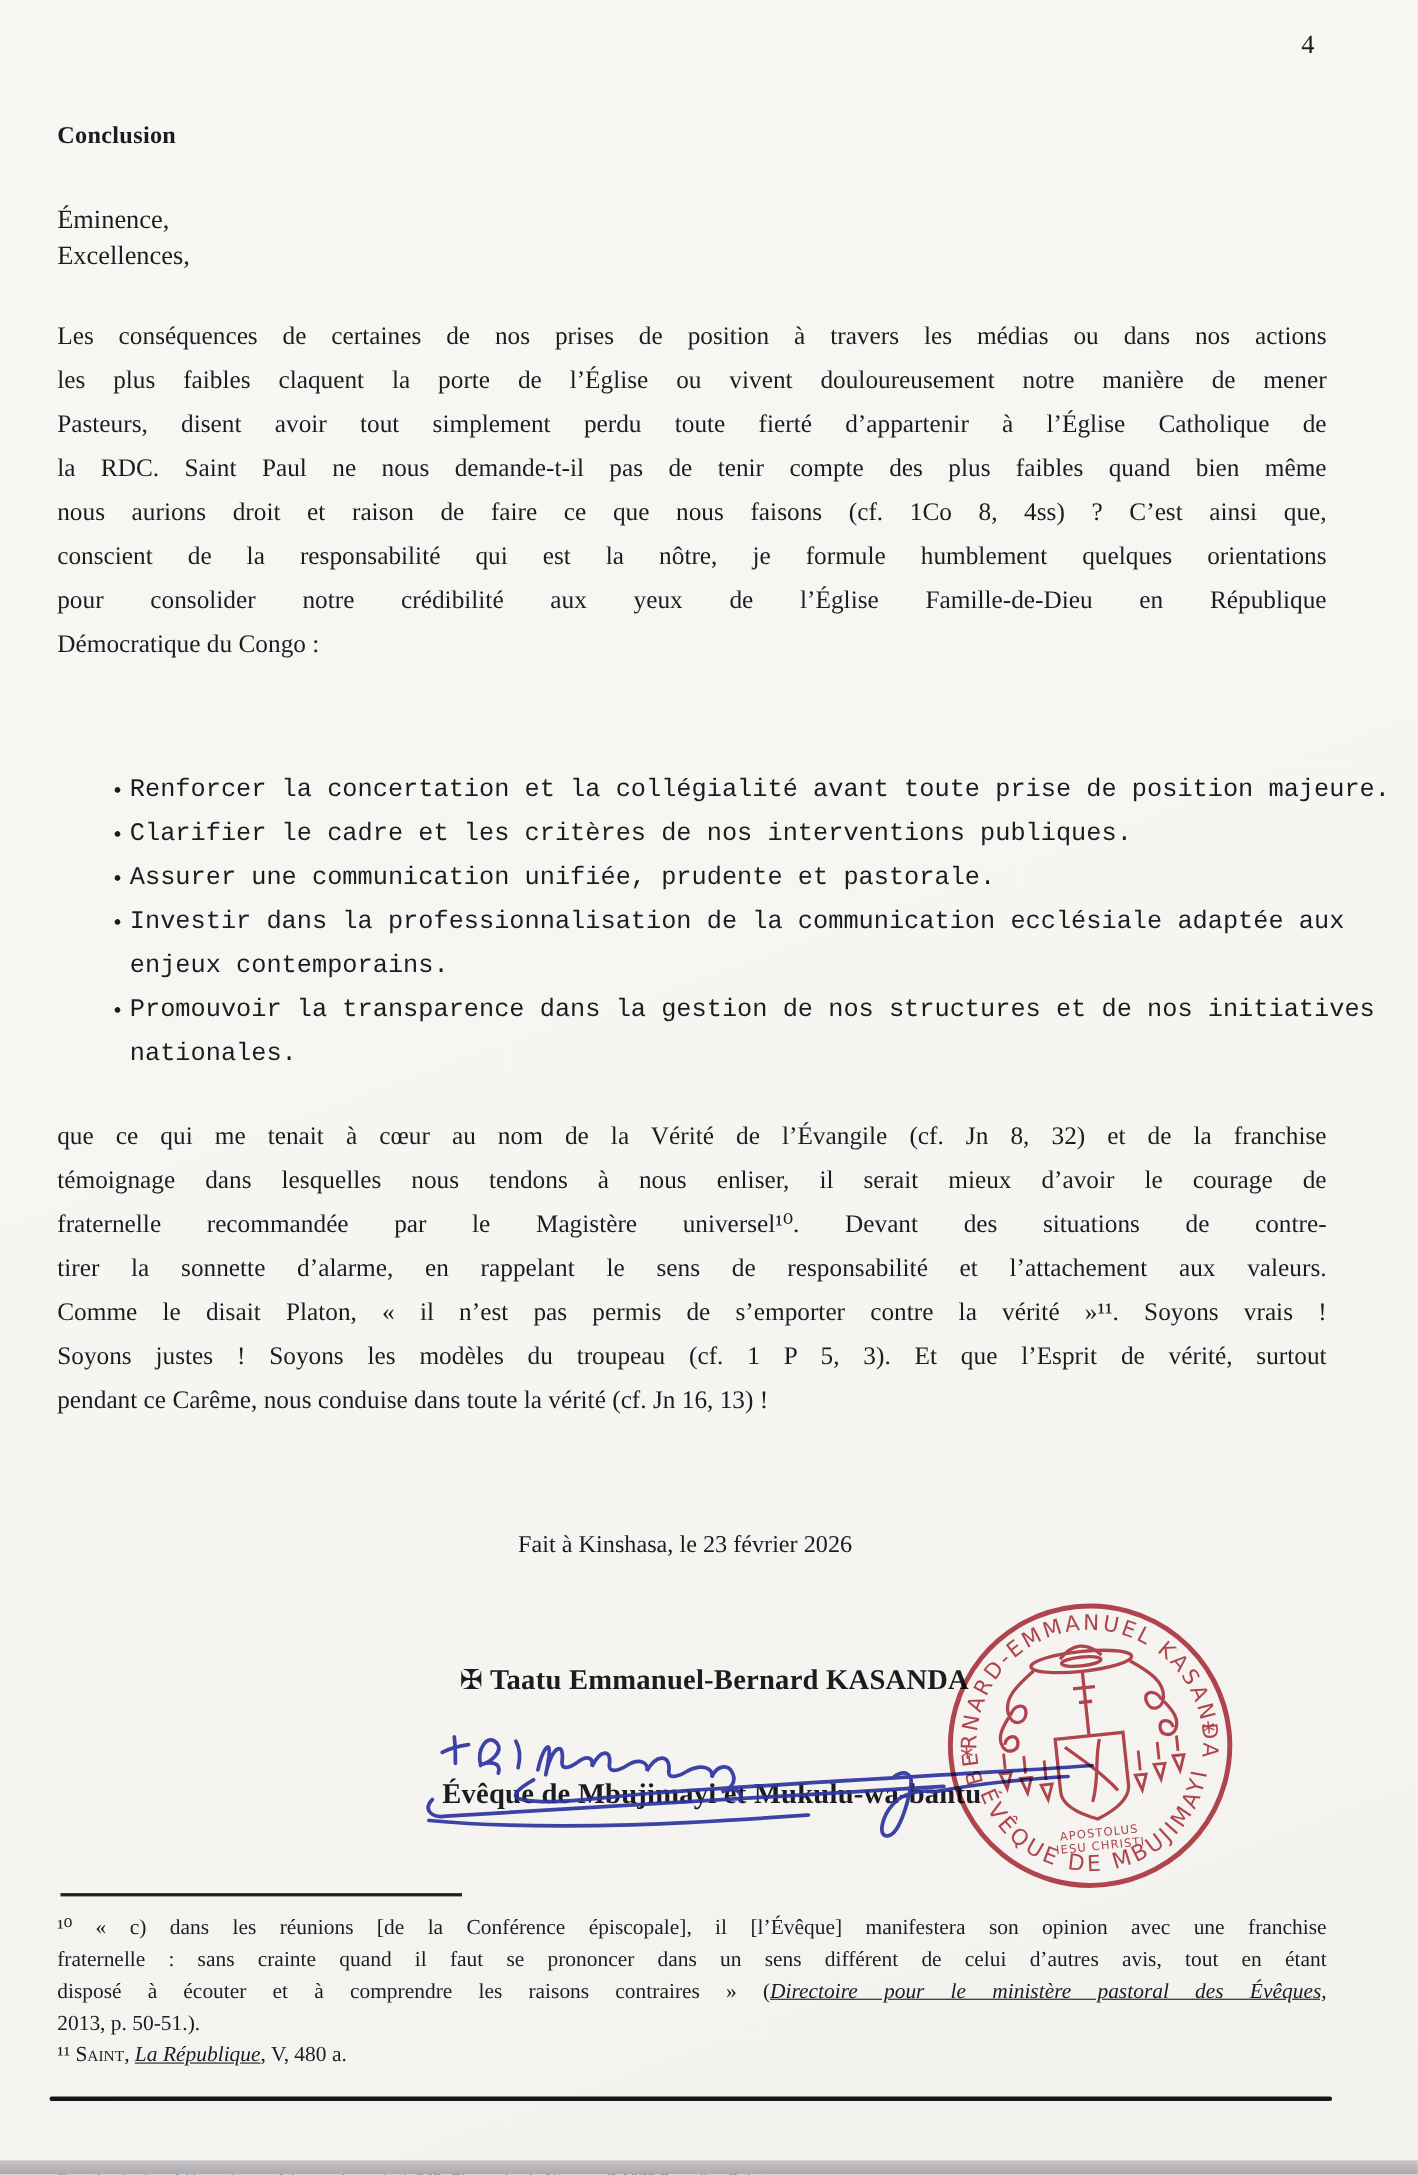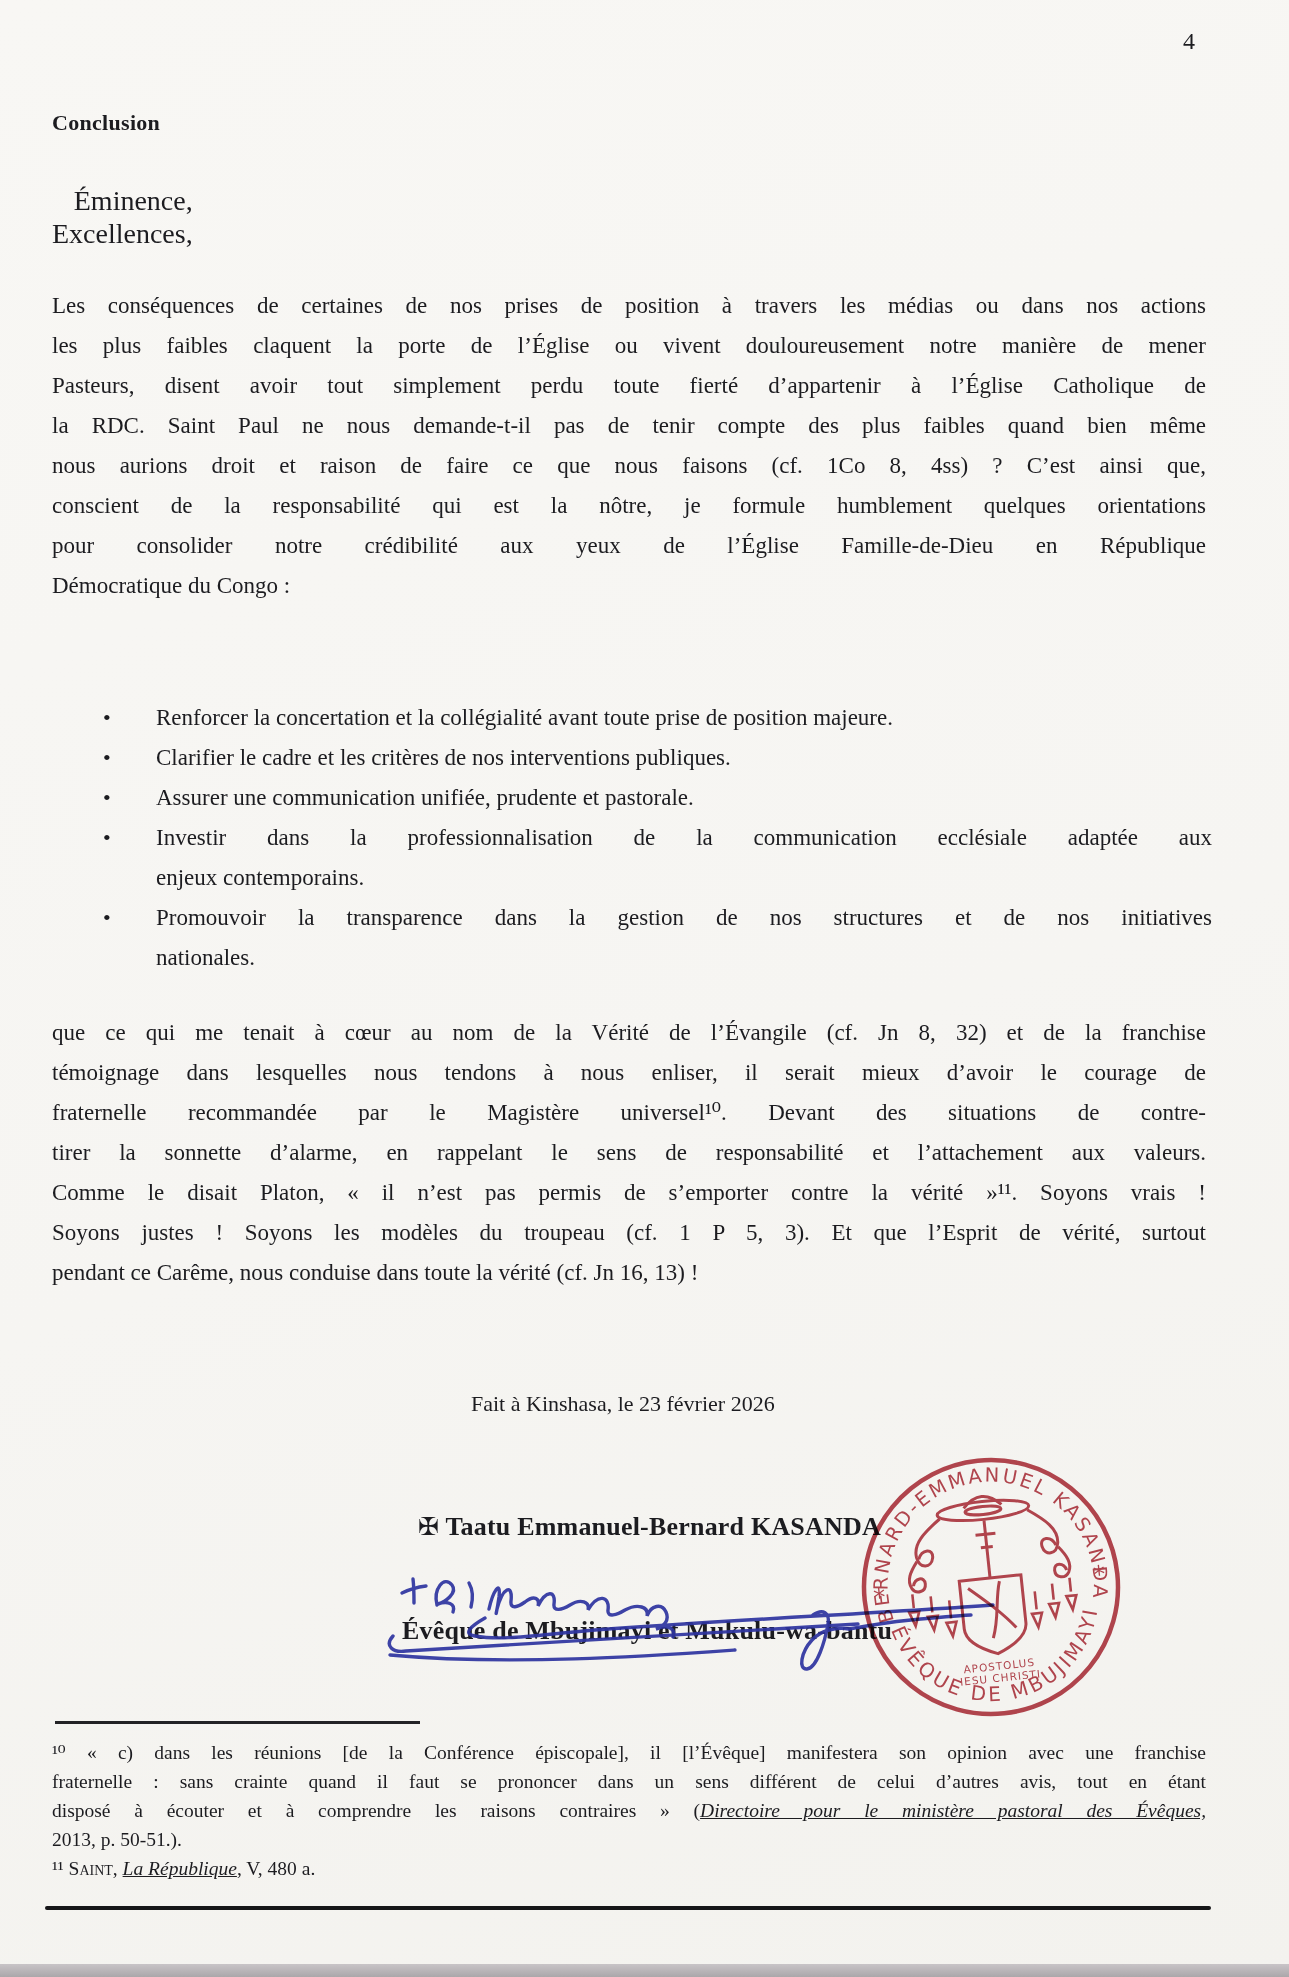--- a/index.html
+++ b/index.html
@@ -8,30 +8,30 @@
     width:1289px;height:1977px;
     margin:0 auto;
     background:linear-gradient(160deg,#f8f7f4 0%,#f6f5f2 55%,#f3f2ee 100%);
     overflow:hidden;
     font-family:"Liberation Serif","DejaVu Serif",serif;
     color:#1c1c20;
   }
   .abs{position:absolute;}
   .pagenum{left:1183px;top:28px;font-size:24px;}
   .heading{left:52px;top:110px;font-size:22px;font-weight:bold;letter-spacing:.3px;}
-  .salut{left:52px;top:184px;font-size:28px;line-height:33px;text-align:right;}
+  .salut{left:52px;top:184px;font-size:24px;line-height:33px;}
   .para{left:52px;width:1154px;font-size:23px;}
   .para .line{line-height:40px;height:40px;text-align:justify;text-align-last:justify;white-space:nowrap;}
   .para .line.last{text-align-last:left;}
   .p1{top:286px;}
   .p2{top:1013px;}
   .bullets{left:52px;top:698px;width:1154px;font-size:23px;}
   .bitem{position:relative;}
   .bmark{position:absolute;left:51px;top:0;line-height:40px;font-size:22px;}
-  .btext{margin-left:104px;width:1056px;}
+  .btext{margin-left:66px;width:1056px;font-family:Liberation Mono, monospace;}
   .btext .line{line-height:40px;height:40px;text-align:justify;text-align-last:justify;white-space:nowrap;}
   .btext .line.last{text-align-last:left;}
   .dateline{left:471px;top:1391px;font-size:22px;text-align:center;}
   .signname{left:418px;top:1512px;font-size:26px;font-weight:bold;letter-spacing:.2px;white-space:nowrap;}
   .cross-glyph{font-family:"DejaVu Sans",sans-serif;font-size:25px;}
   .signtitle{left:402px;top:1616px;font-size:26px;font-weight:bold;letter-spacing:.2px;white-space:nowrap;}
   .sig-svg{left:385px;top:1563px;z-index:4;}
   .stamp{left:854px;top:1450px;z-index:5;mix-blend-mode:multiply;opacity:.93;transform:rotate(-6deg);}
   .fnrule{left:55px;top:1721px;width:365px;height:3px;background:#232326;}
   .footnotes{left:52px;top:1738px;width:1154px;font-size:19.5px;}

